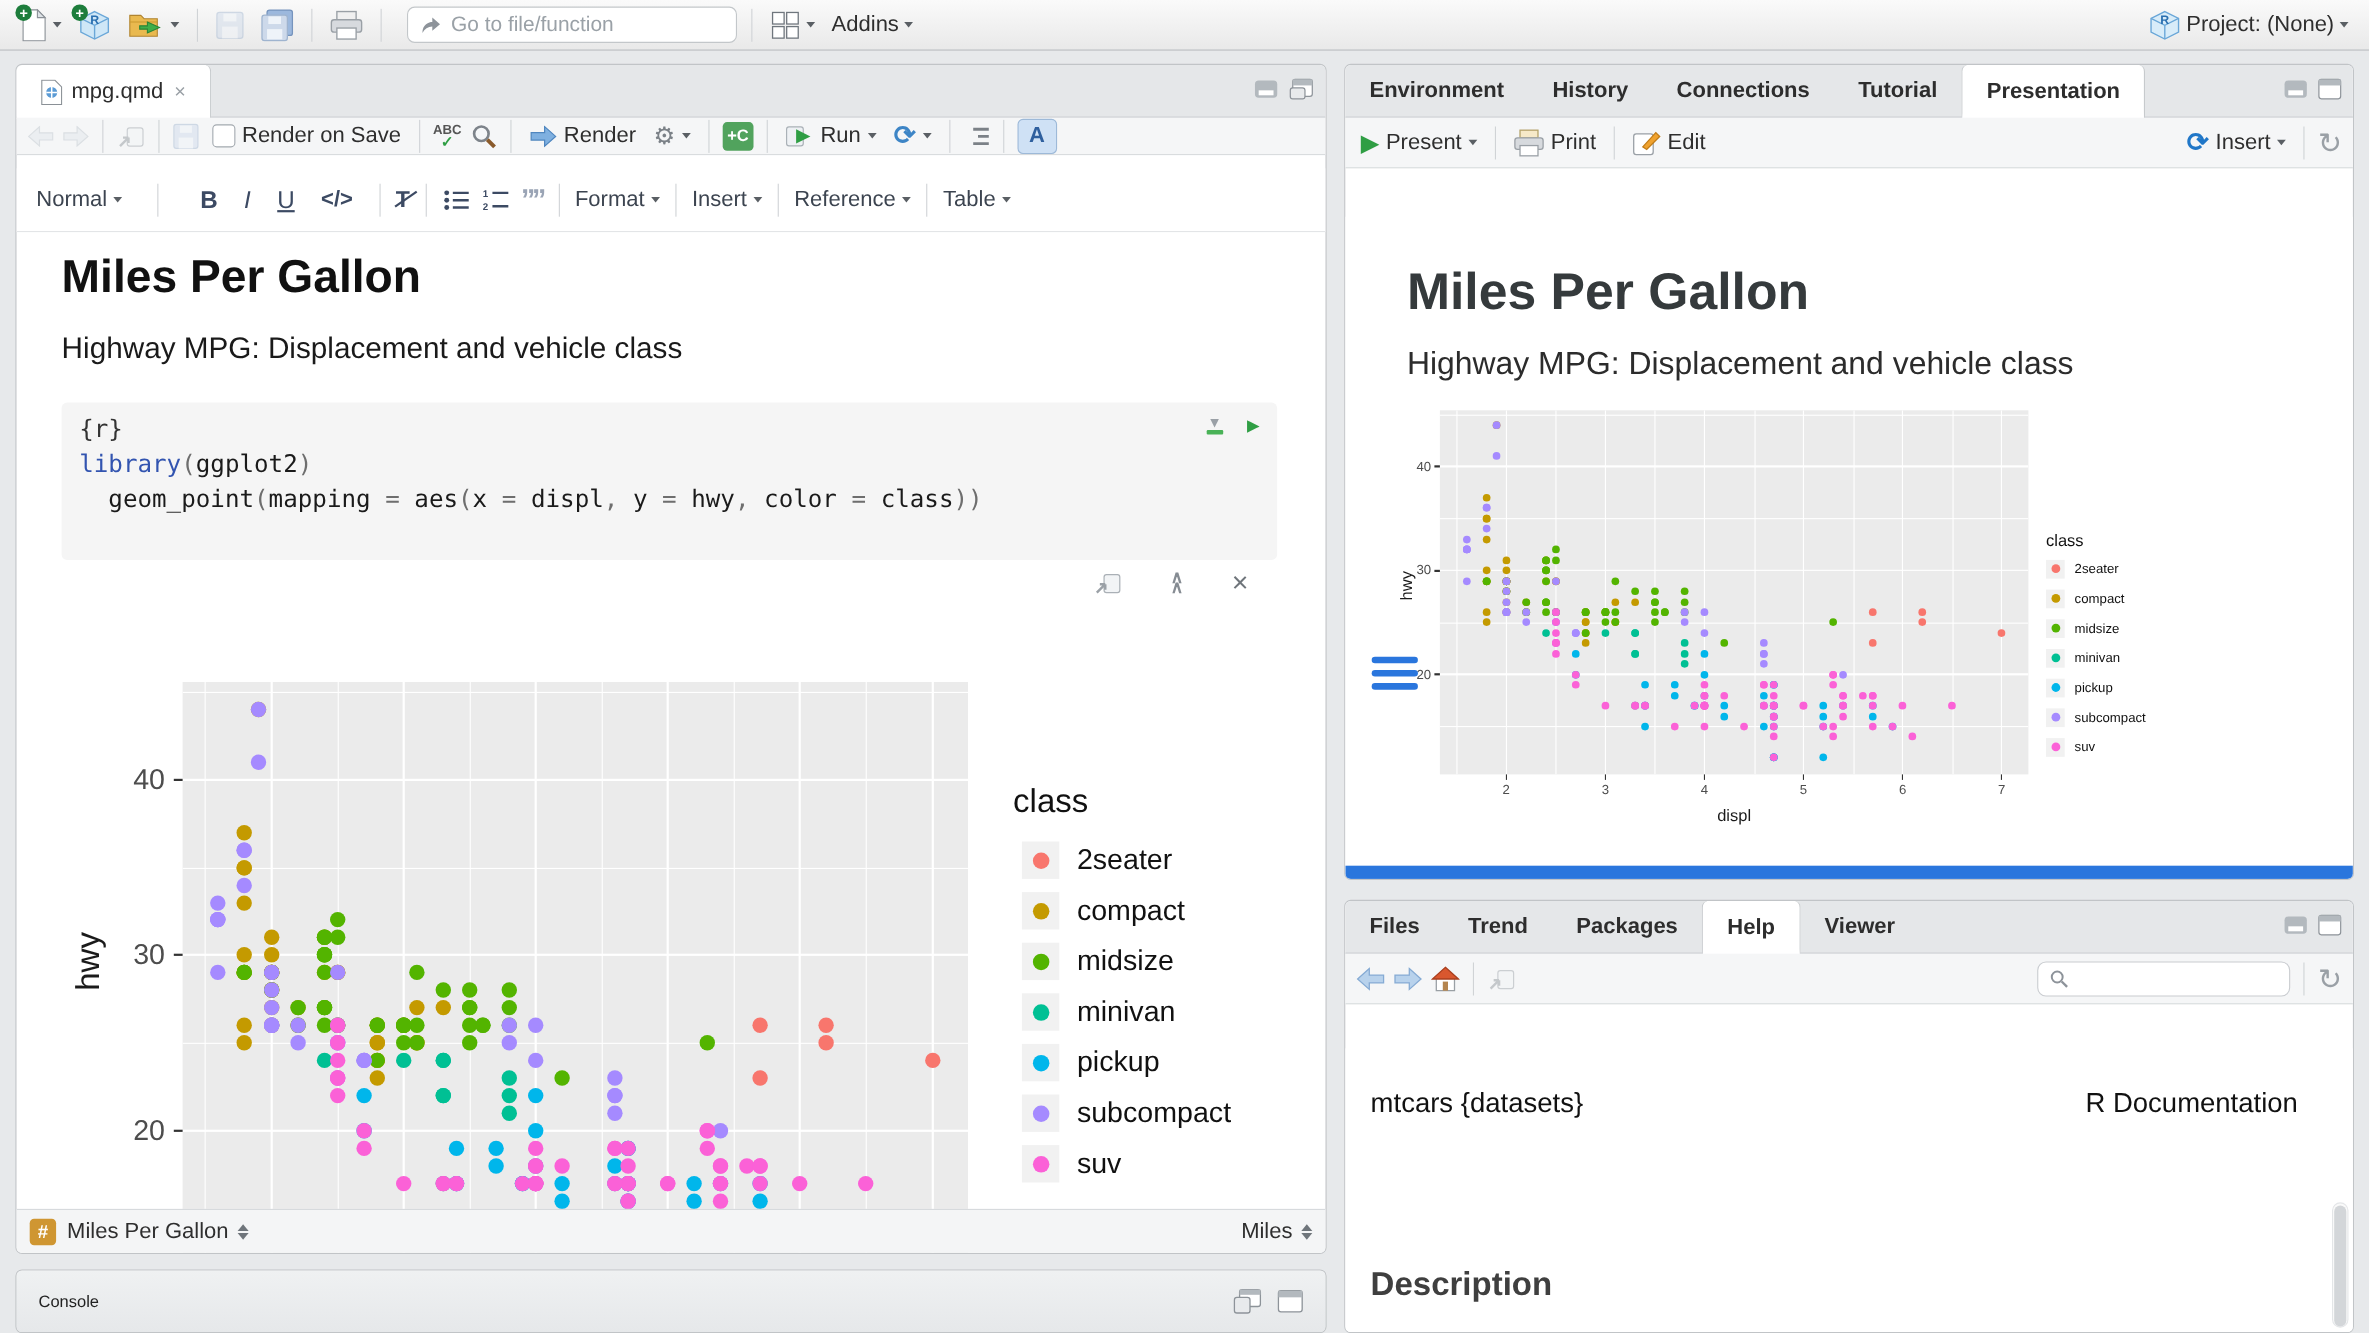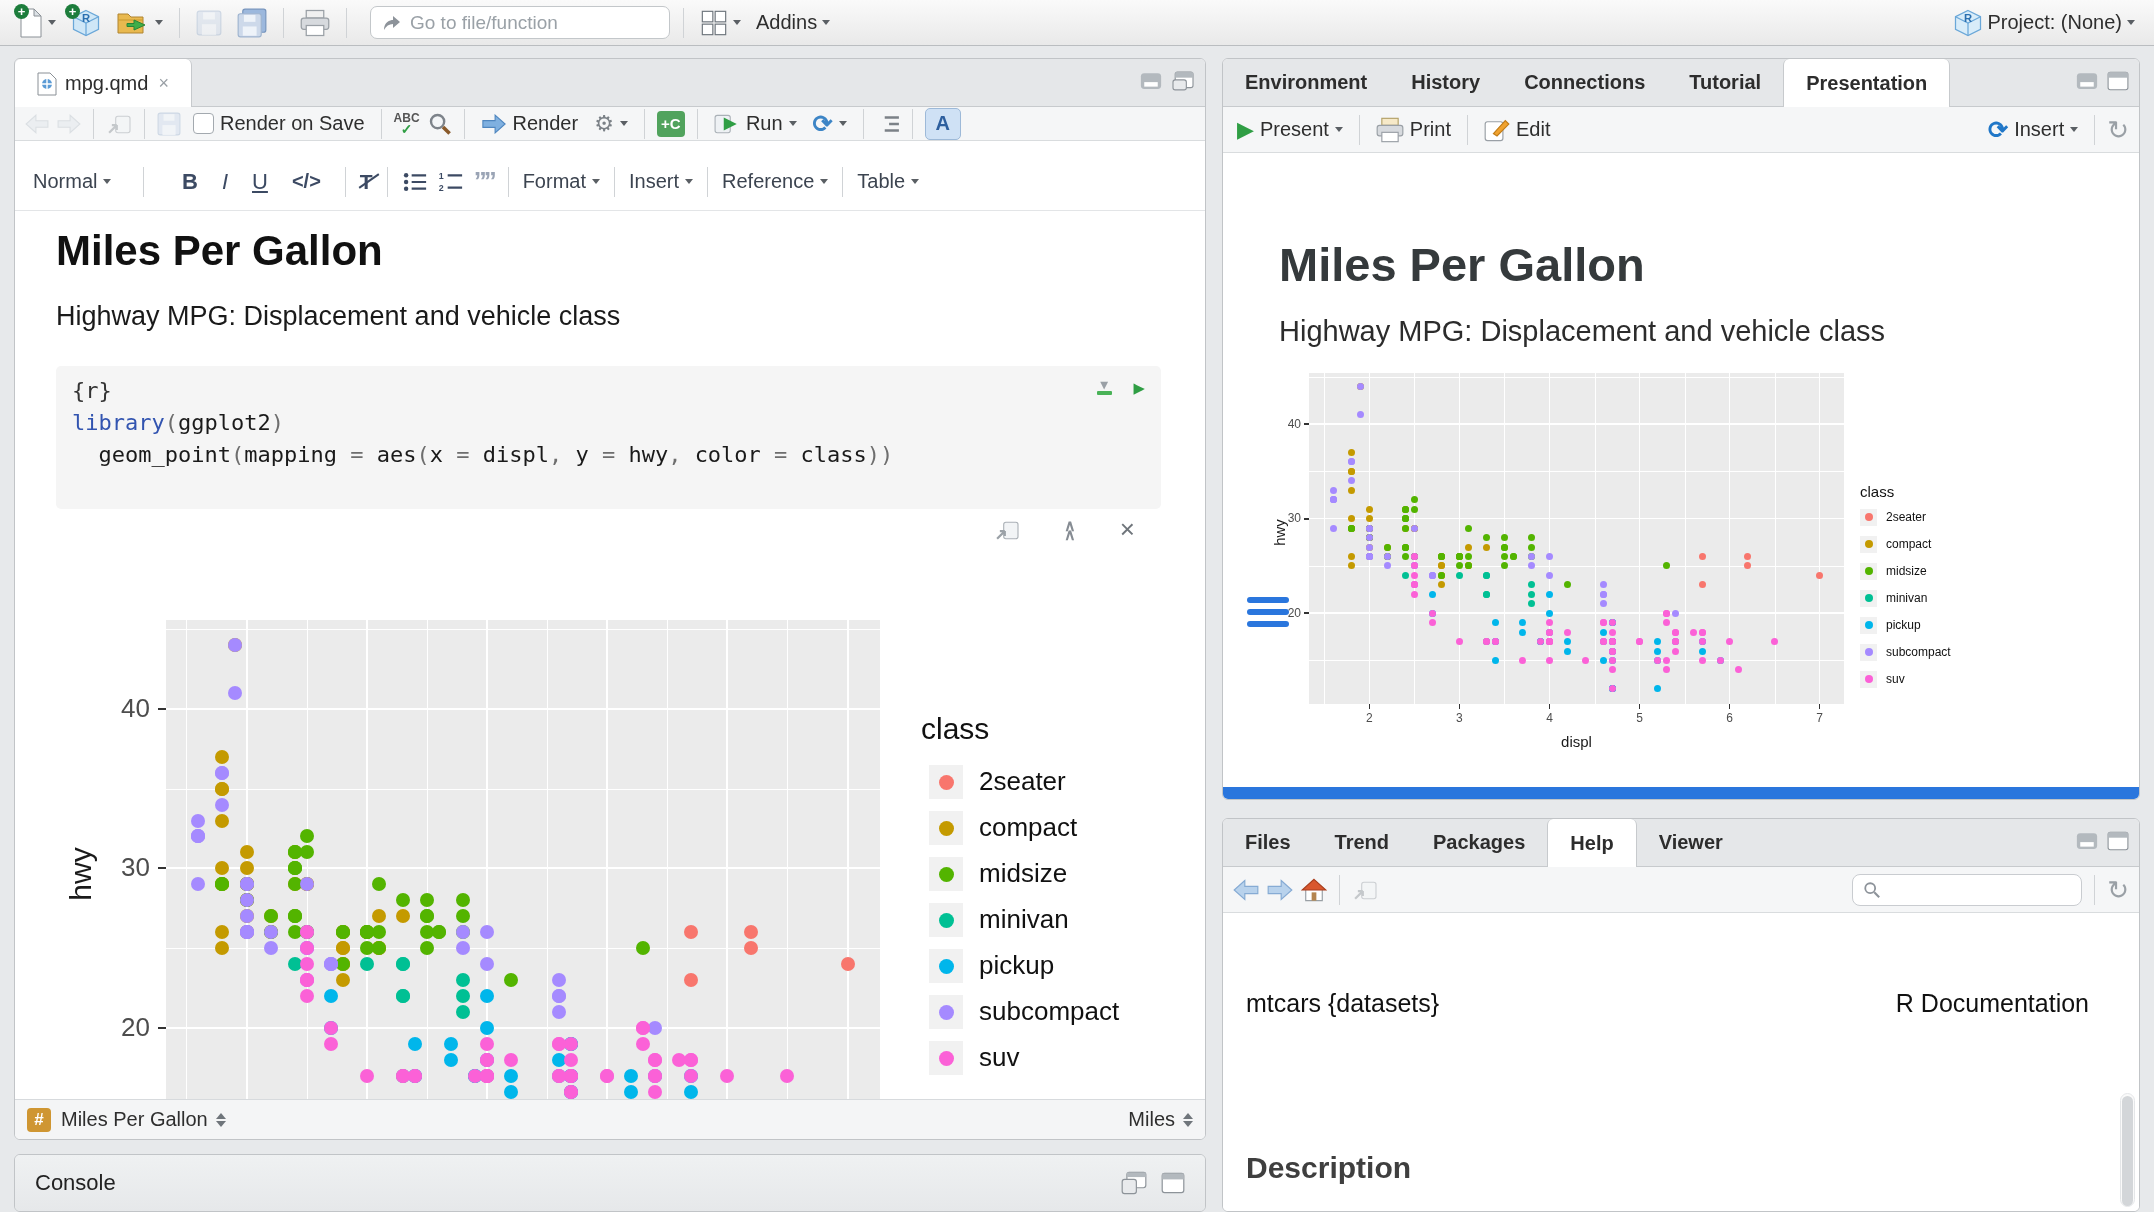--- a/index.html
+++ b/index.html
@@ -60,21 +60,21 @@
 .lg-title{position:absolute;color:#111}
 .lg-key{position:absolute;background:#f1f1f1}
 .lg-dot{position:absolute;border-radius:50%}
 .lg-label{position:absolute;color:#111}
 .status-bar{position:absolute;left:0;right:0;bottom:0;height:40px;background:#f4f5f6;border-top:1px solid #d7dadd;display:flex;align-items:center;padding:0 12px;font-size:20px;color:#2e2e2e}
 .hash-chip{width:24px;height:24px;background:#cf9632;border-radius:4px;color:#fff;font-weight:bold;font-size:17px;display:flex;align-items:center;justify-content:center;margin-right:10px}
 .updown{display:flex;flex-direction:column;gap:2px;margin-left:8px}
 .updown .u{width:0;height:0;border-left:5px solid transparent;border-right:5px solid transparent;border-bottom:6px solid #6f757b}
 .updown .d{width:0;height:0;border-left:5px solid transparent;border-right:5px solid transparent;border-top:6px solid #6f757b}
 
-.console-header{position:absolute;left:0;top:0;right:0;height:56px;background:linear-gradient(#eff1f2,#e6e8ea);display:flex;align-items:center;padding:0 20px;font-size:22px;color:#222}
+.console-header{position:absolute;left:0;top:0;right:0;height:56px;background:linear-gradient(#eff1f2,#e6e8ea);display:flex;align-items:center;padding:0 20px;font-size:15px;color:#222}
 
 .slide{position:absolute;left:0;top:138px;right:0;bottom:0;background:#fff}
 .slide-title{position:absolute;left:56px;top:40px;font-size:47px;font-weight:bold;color:#353a3c}
 .slide-subtitle{position:absolute;left:56px;top:118px;font-size:29px;color:#2c2c2c}
 .hamburger{position:absolute;left:24px;top:538px;display:flex;flex-direction:column;gap:6px}
 .hamburger .bar{width:42px;height:6px;background:#2a76dd;border-radius:3px}
 .progress{position:absolute;left:0;right:0;bottom:0;height:12px;background:#2a76dd}
 
 .topic-row{position:absolute;left:0;right:0;top:94px;height:40px;background:#f7f8f9;border-bottom:1px solid #dde0e2;display:flex;align-items:center;padding:0 14px;gap:8px;font-size:20px}
 .find-box{width:185px;height:33px;border:1px solid #c9ccd0;border-radius:8px;background:#fff;margin-left:14px;display:flex;align-items:center;padding:0 12px}

